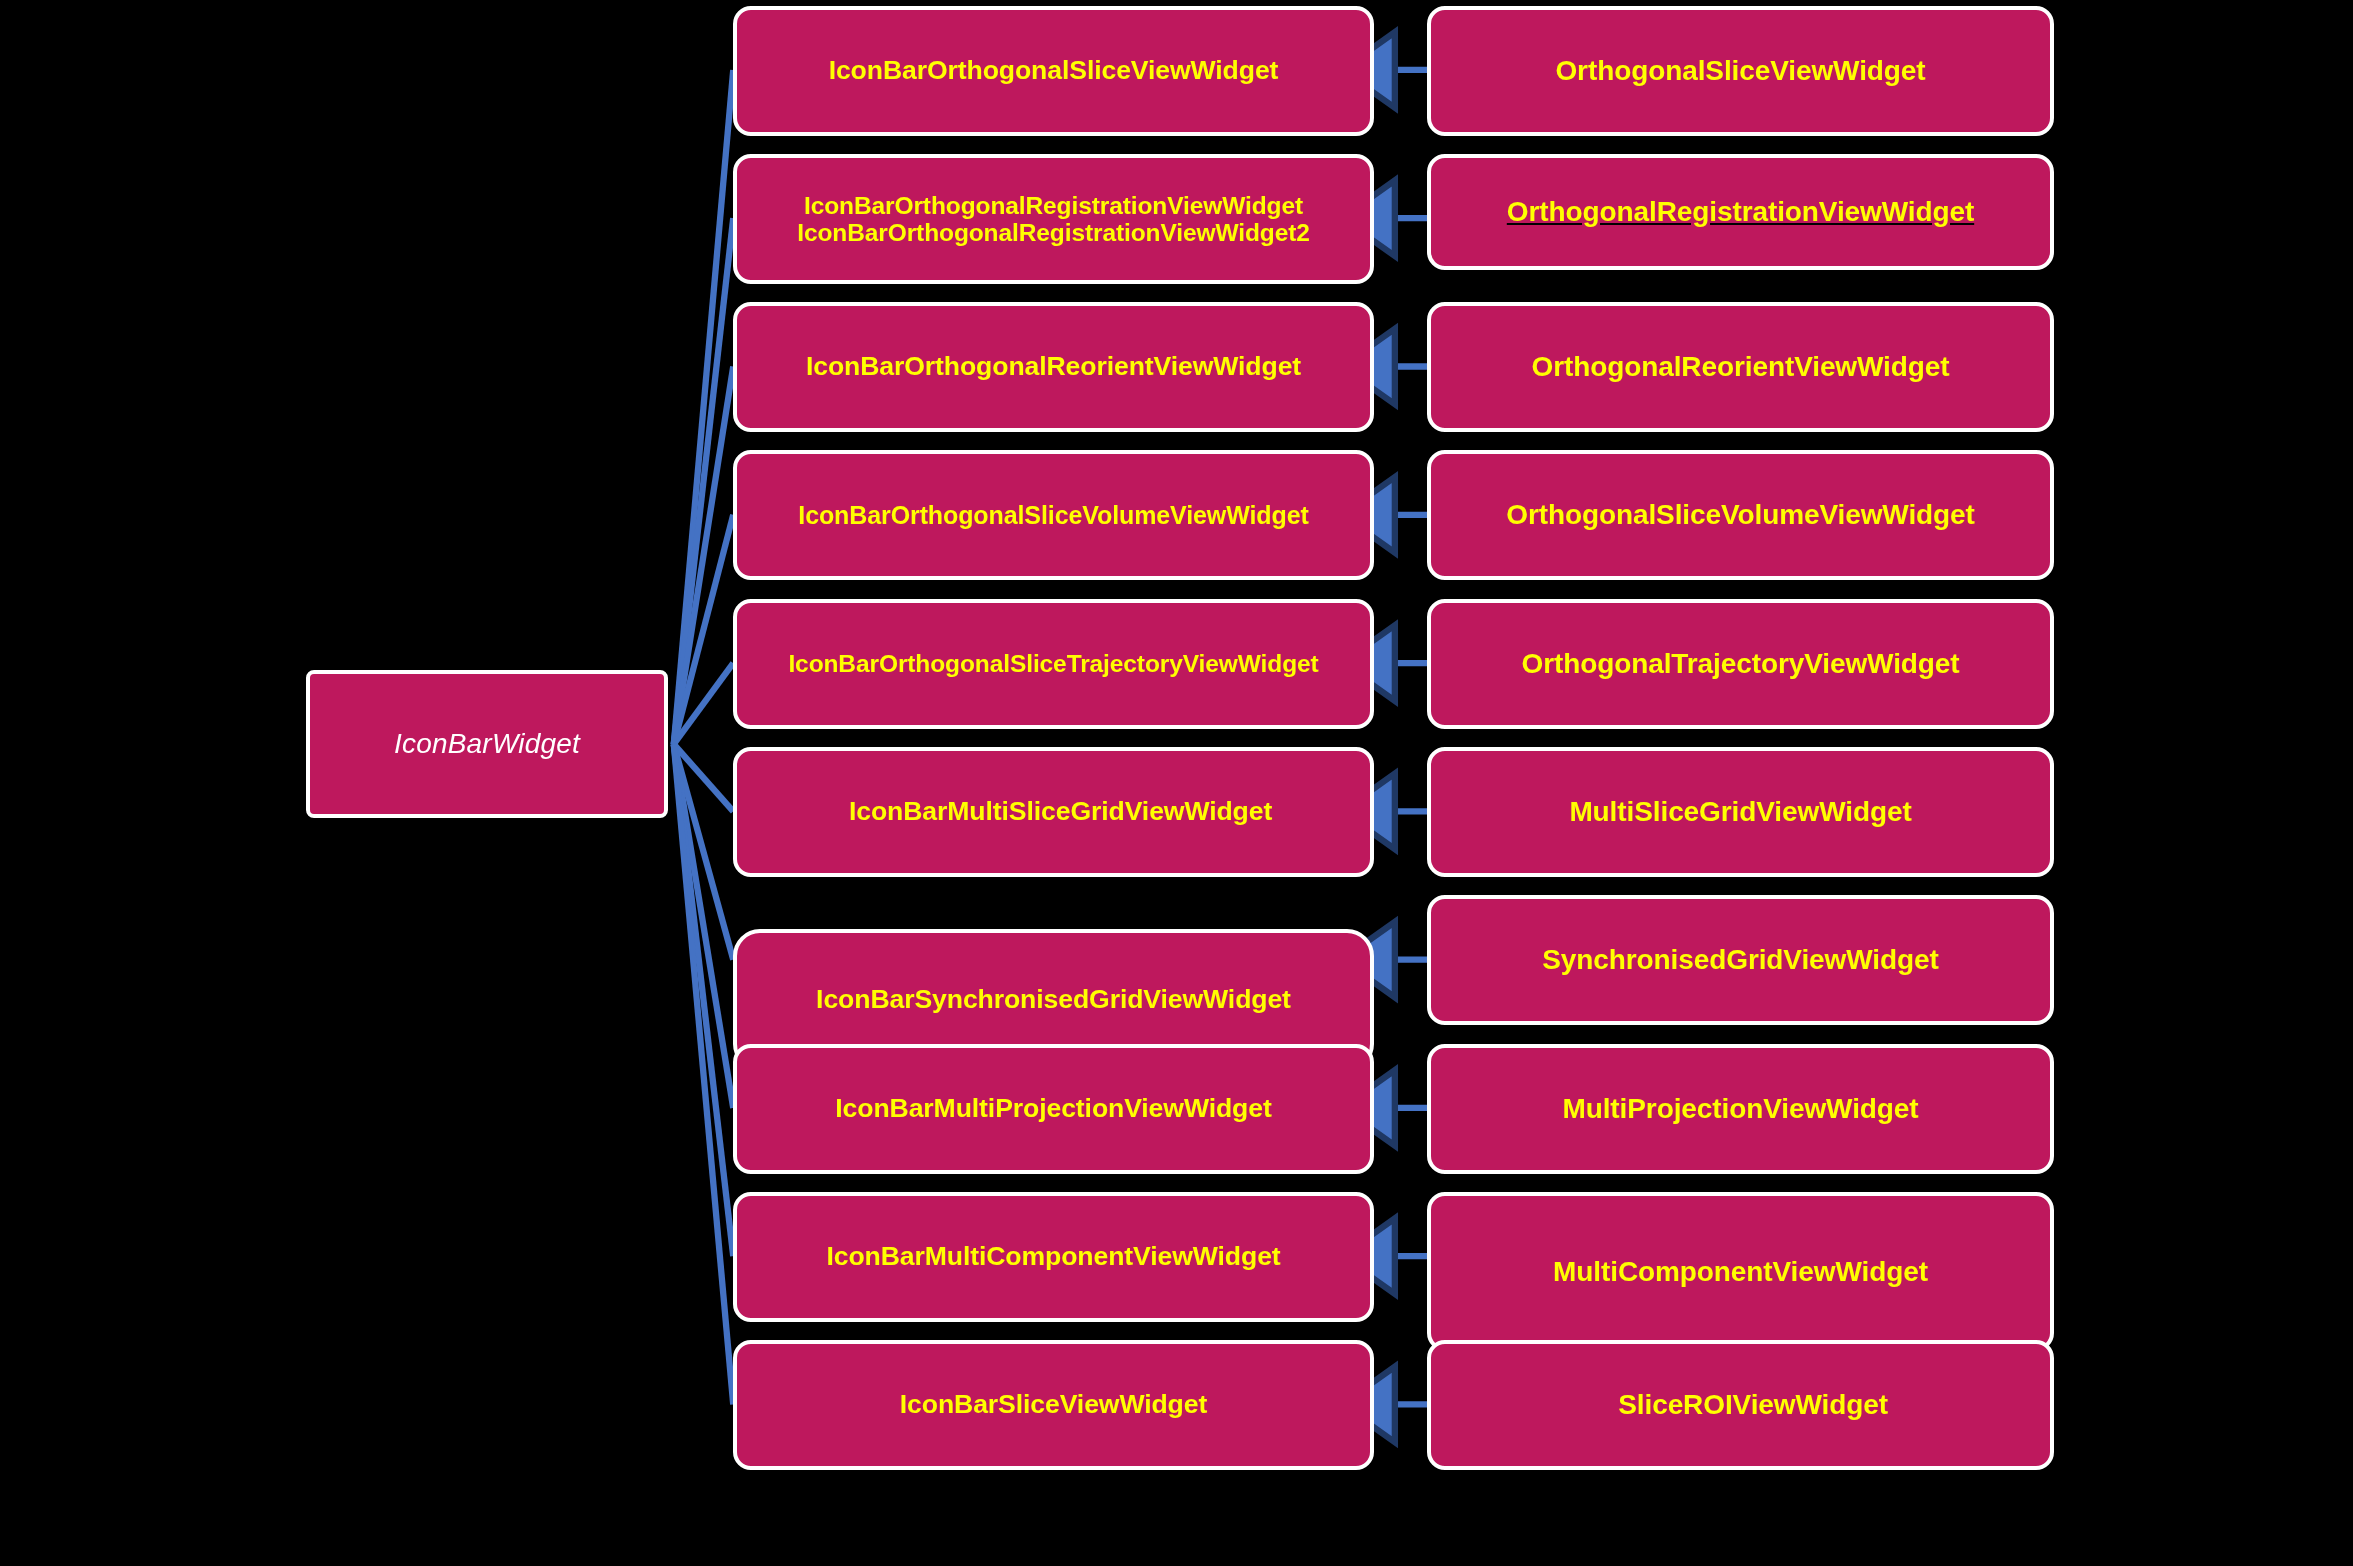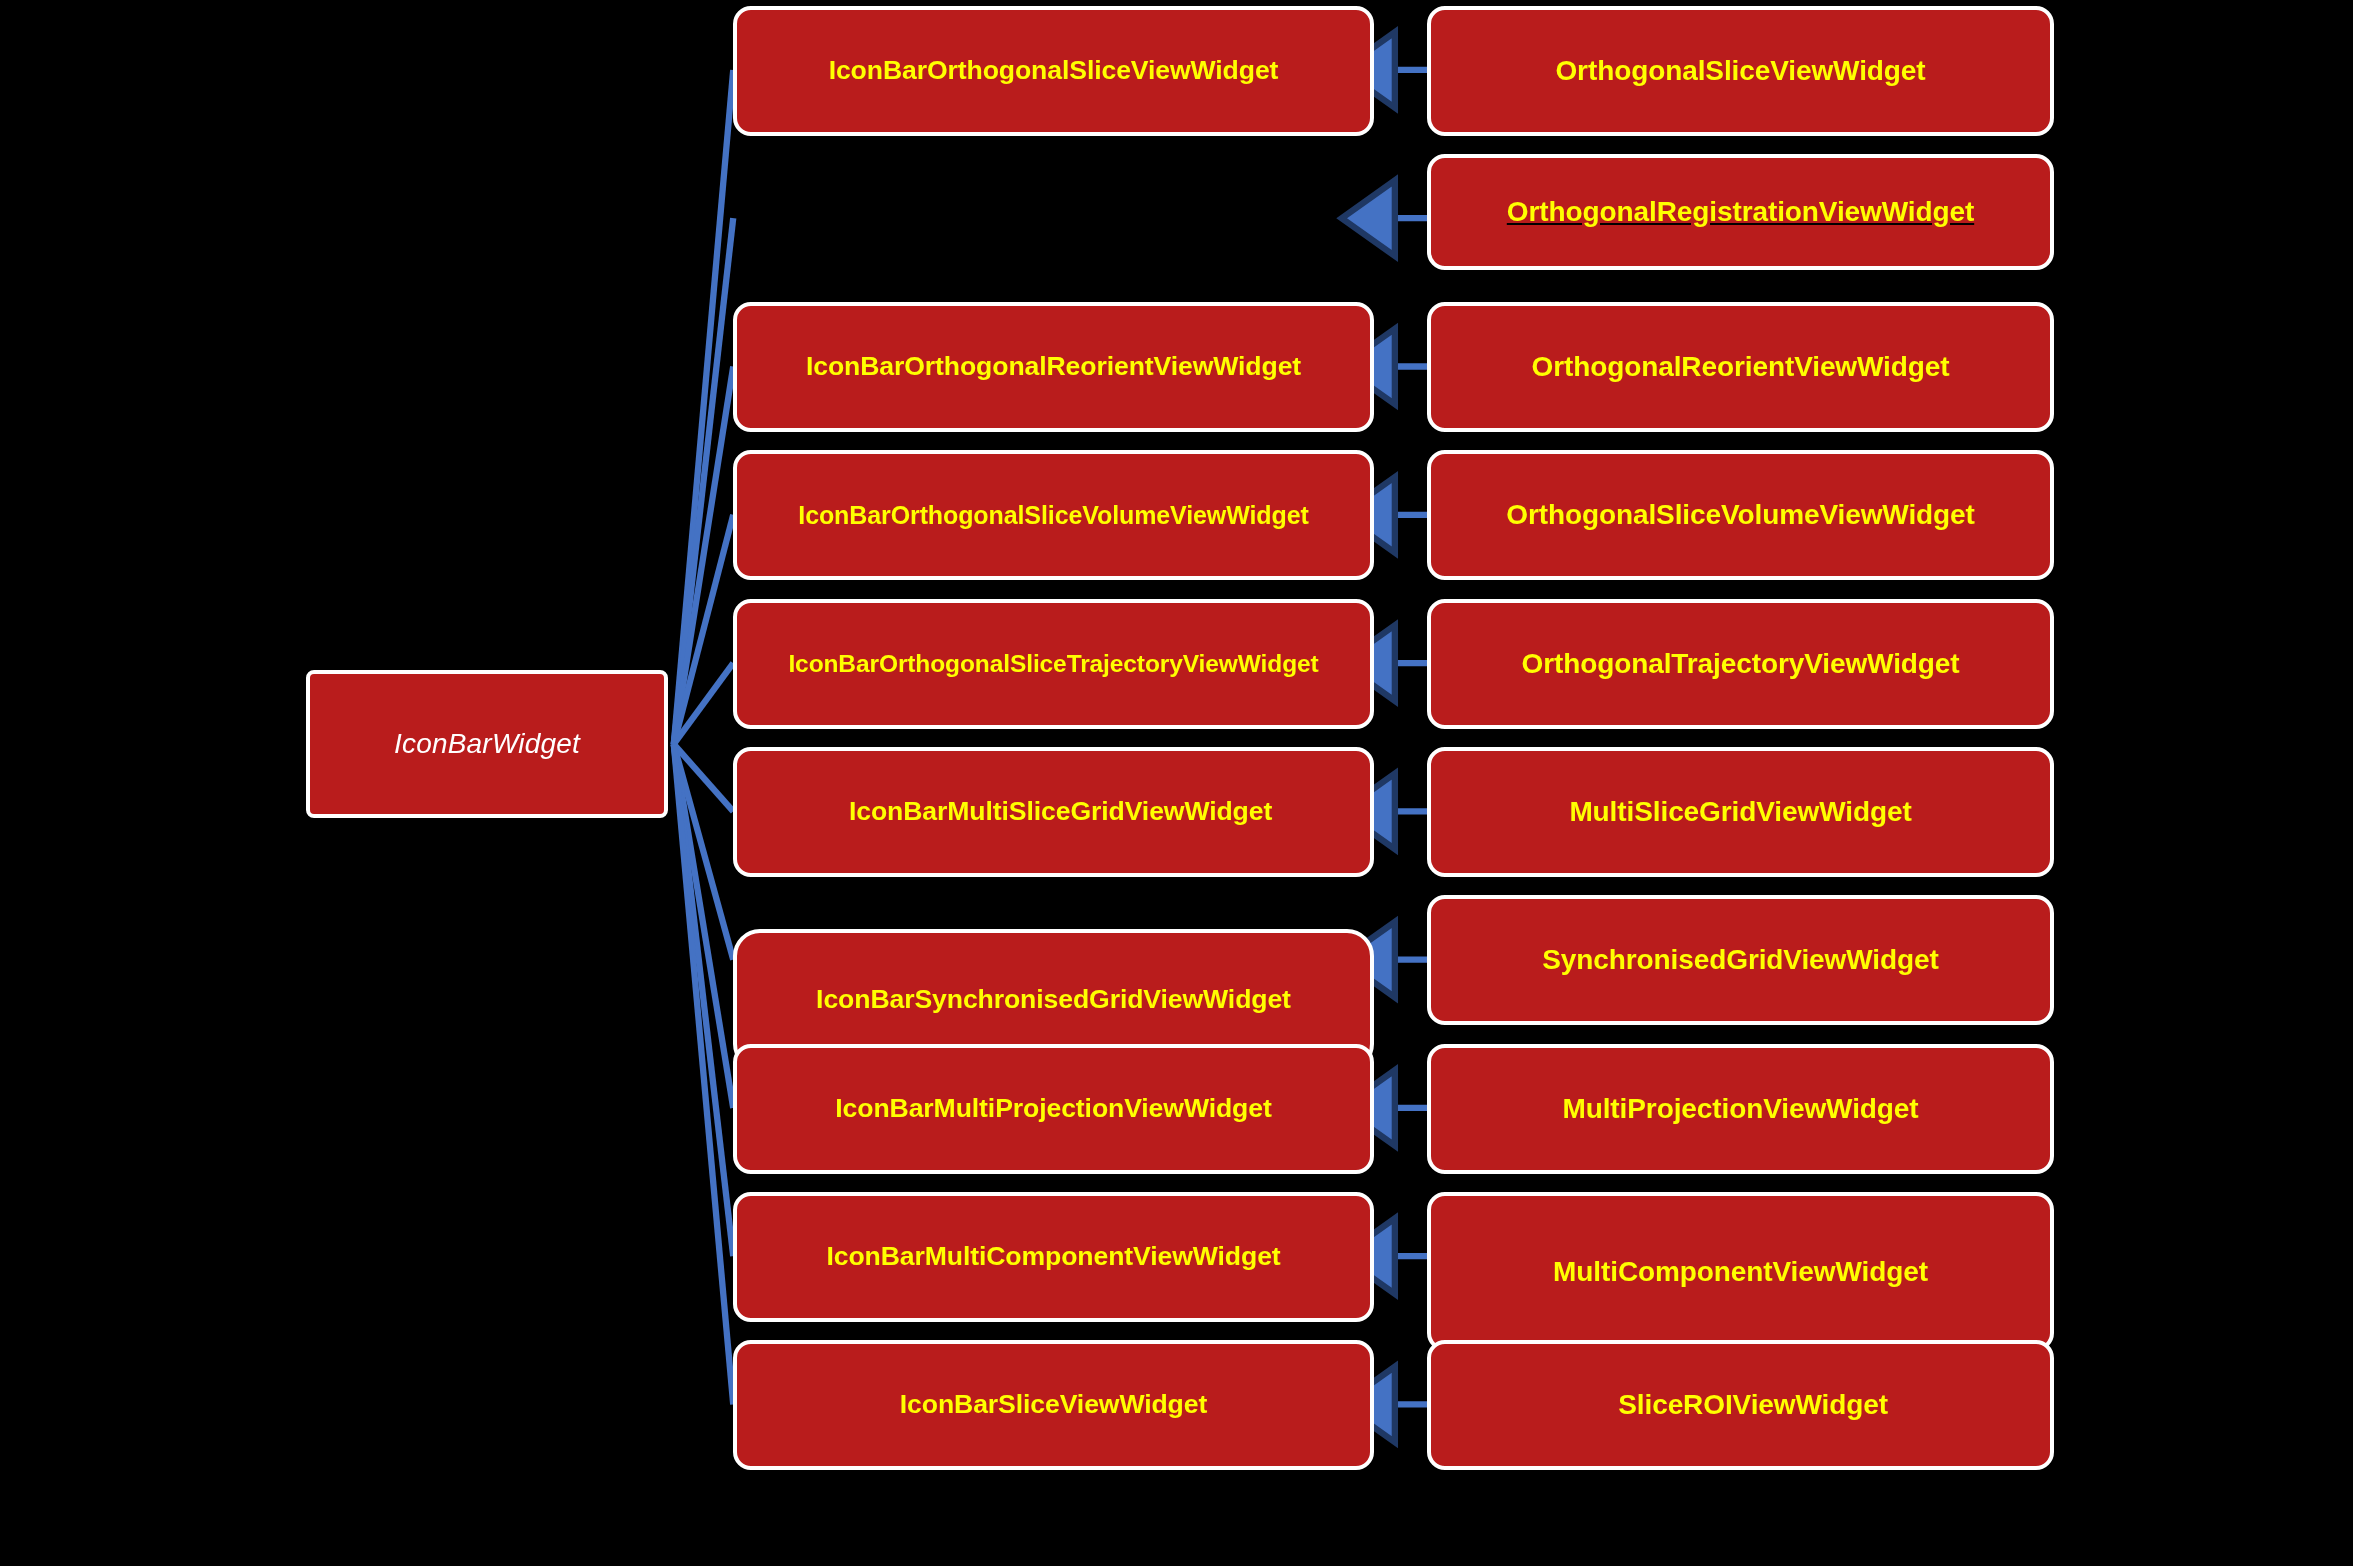--- a/index.html
+++ b/index.html
@@ -24,21 +24,21 @@
     top: 0;
     width: 2354px;
     height: 1566px;
     pointer-events: none;
   }
 
   
   .node {
     position: absolute;
     box-sizing: border-box;
-    background: #b91c1c;
+    background: #be185d;
     border: 4.9px solid #FFFFFF;
     border-radius: 18px;
     display: flex;
     align-items: center;
     justify-content: center;
     text-align: center;
     padding: 2.8px 9.8px;
     overflow: hidden;
   }
 
@@ -144,20 +144,26 @@
   </svg>
 
   <div class="node root">
     <span class="node-label">IconBarWidget</span>
   </div>
 
   <div class="node col-mid" style="top:5.6px;height:130px;">
     <span class="node-label">IconBarOrthogonalSliceViewWidget</span>
   </div>
 
+  <div class="node col-mid tighter" style="top:154px;height:130px;">
+    <span class="node-label">
+      <span>IconBarOrthogonalRegistrationViewWidget</span><br>
+      <span>IconBarOrthogonalRegistrationViewWidget2</span>
+    </span>
+  </div>
 
   <div class="node col-mid" style="top:302px;height:130px;">
     <span class="node-label">IconBarOrthogonalReorientViewWidget</span>
   </div>
 
   <div class="node col-mid tight" style="top:450px;height:130px;">
     <span class="node-label">IconBarOrthogonalSliceVolumeViewWidget</span>
   </div>
 
   <div class="node col-mid tighter" style="top:599px;height:130px;">

